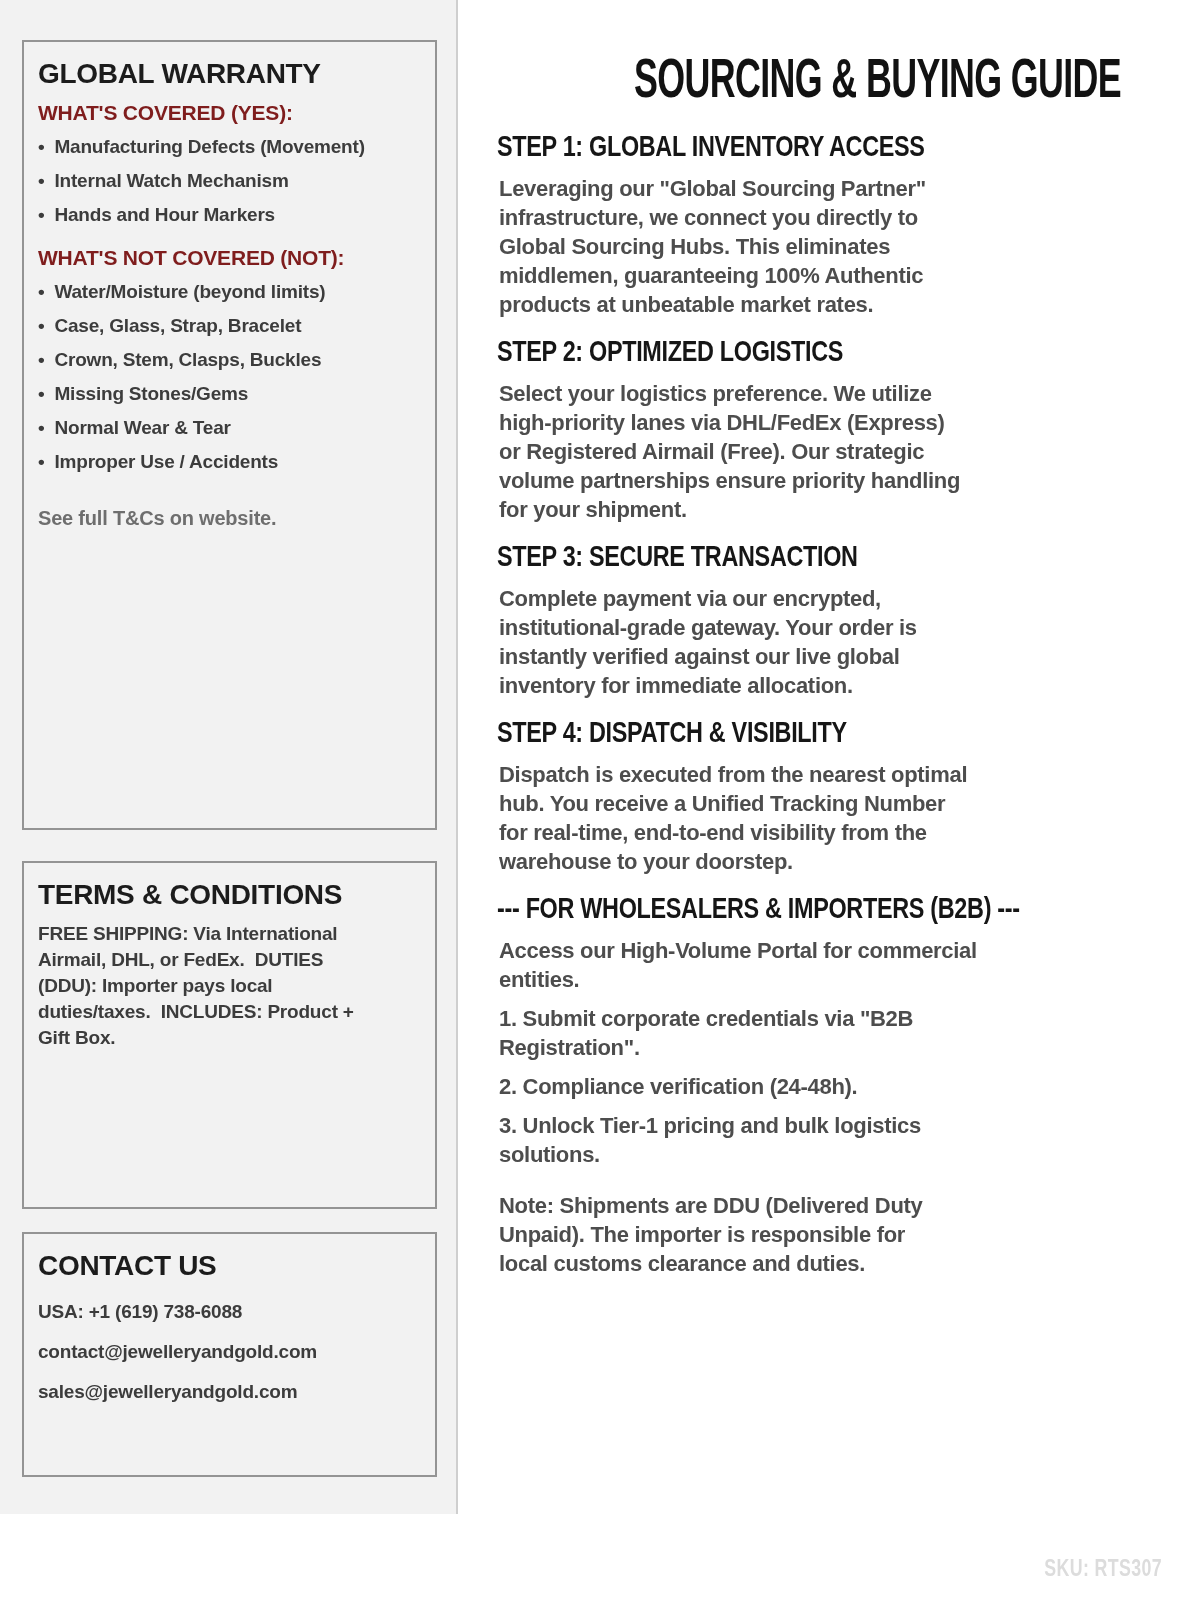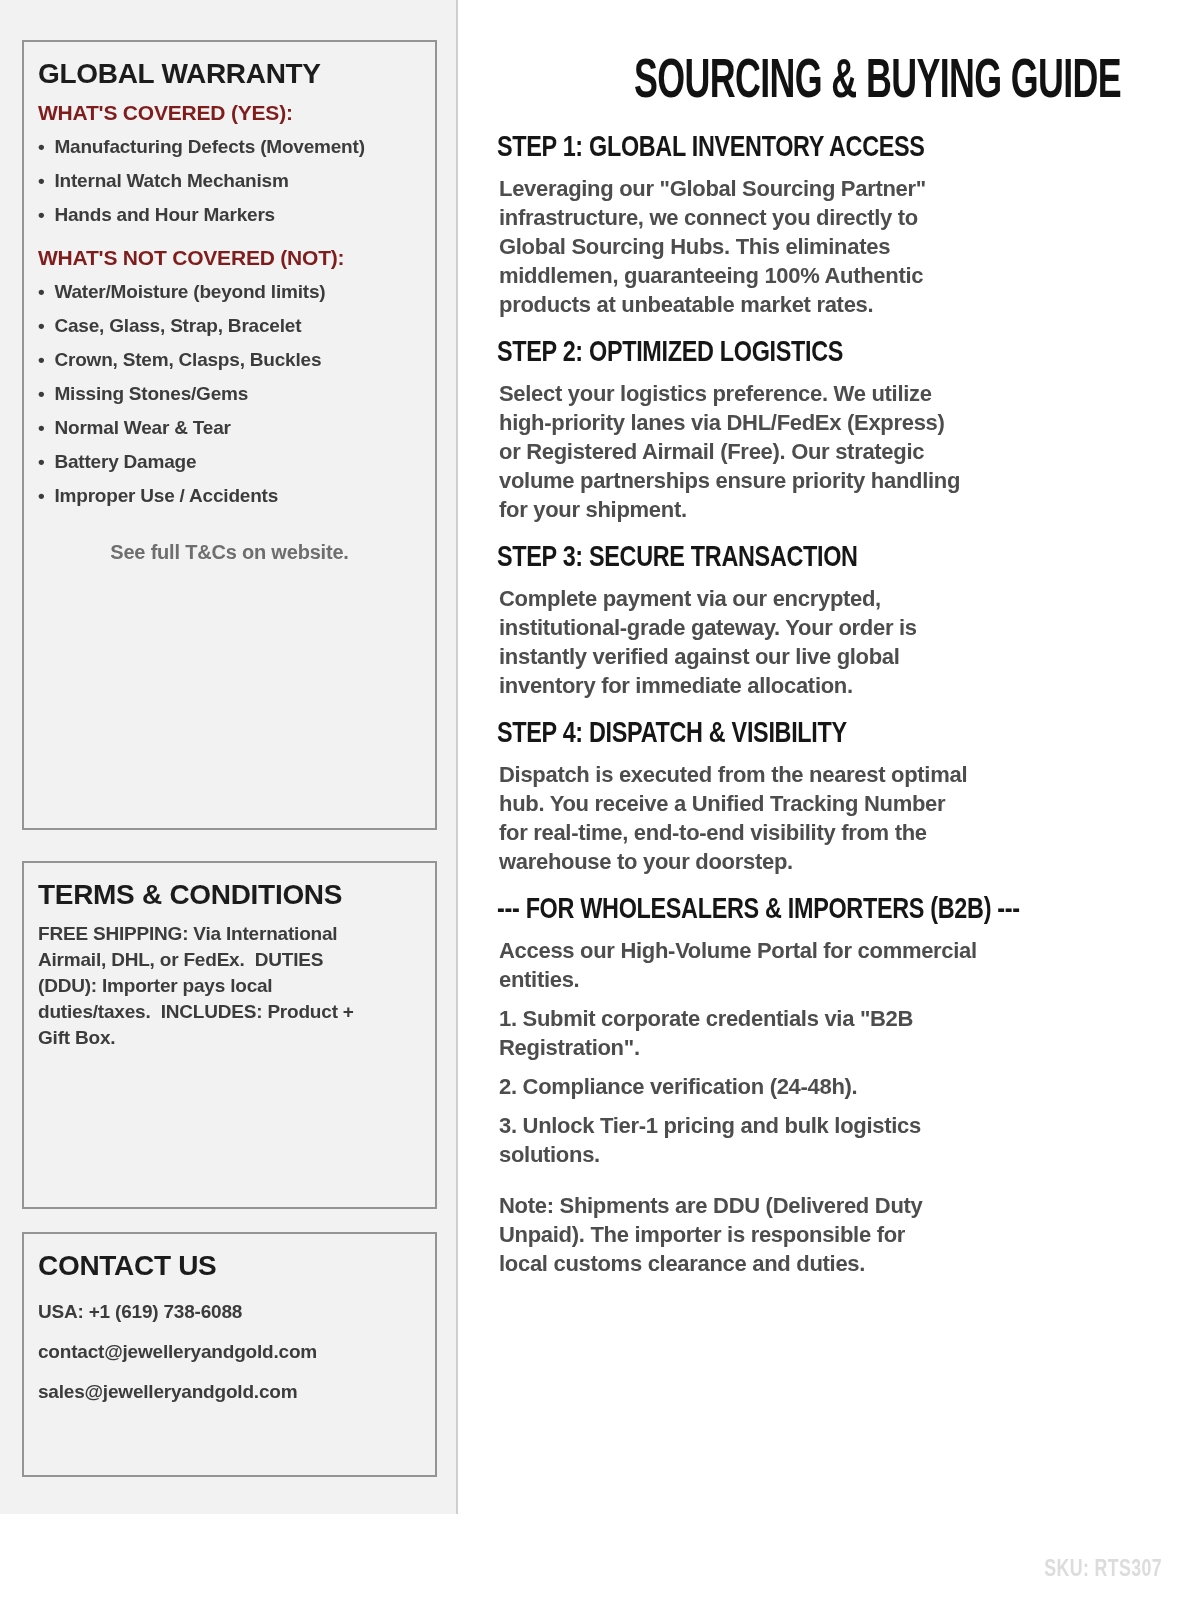--- a/index.html
+++ b/index.html
@@ -34,21 +34,20 @@
   .sb-sub.second { margin-top:13px; }
   ul.sb-list { list-style:none; margin:4px 0 0 0; padding:0; }
   ul.sb-list li {
     font-size:19px; font-weight:700; color:#3c3c3c; line-height:34px;
     letter-spacing:-0.2px;
   }
   ul.sb-list li::before { content:"•"; margin-right:10px; color:#3c3c3c; }
   .sb-footnote {
     margin:28px 0 0 0; font-size:20px; font-weight:700; color:#6e6e6e;
     letter-spacing:-0.2px;
-    text-align:center;
   }
   .sb-body {
     margin:10px 0 0 0; font-size:19px; font-weight:700; color:#3c3c3c;
     line-height:26px; letter-spacing:-0.2px; white-space:pre-wrap;
   }
   .sb-contact-line {
     margin:14px 0 0 0; font-size:19px; font-weight:700; color:#3c3c3c;
     line-height:26px; letter-spacing:-0.2px;
   }
   .sb-contact-line.first { margin-top:17px; }
@@ -99,21 +98,20 @@
         <li>Internal Watch Mechanism</li>
         <li>Hands and Hour Markers</li>
       </ul>
     <h3 class="sb-sub second">WHAT'S NOT COVERED (NOT):</h3>
     <ul class="sb-list">
         <li>Water/Moisture (beyond limits)</li>
         <li>Case, Glass, Strap, Bracelet</li>
         <li>Crown, Stem, Clasps, Buckles</li>
         <li>Missing Stones/Gems</li>
         <li>Normal Wear &amp; Tear</li>
-        <li>Battery Damage</li>
         <li>Improper Use / Accidents</li>
       </ul>
     <p class="sb-footnote">See full T&amp;Cs on website.</p>
   </div>
 
   <div class="sb-box terms">
     <h2 class="sb-title">TERMS &amp; CONDITIONS</h2>
     <p class="sb-body">FREE SHIPPING: Via International
 Airmail, DHL, or FedEx.  DUTIES
 (DDU): Importer pays local

